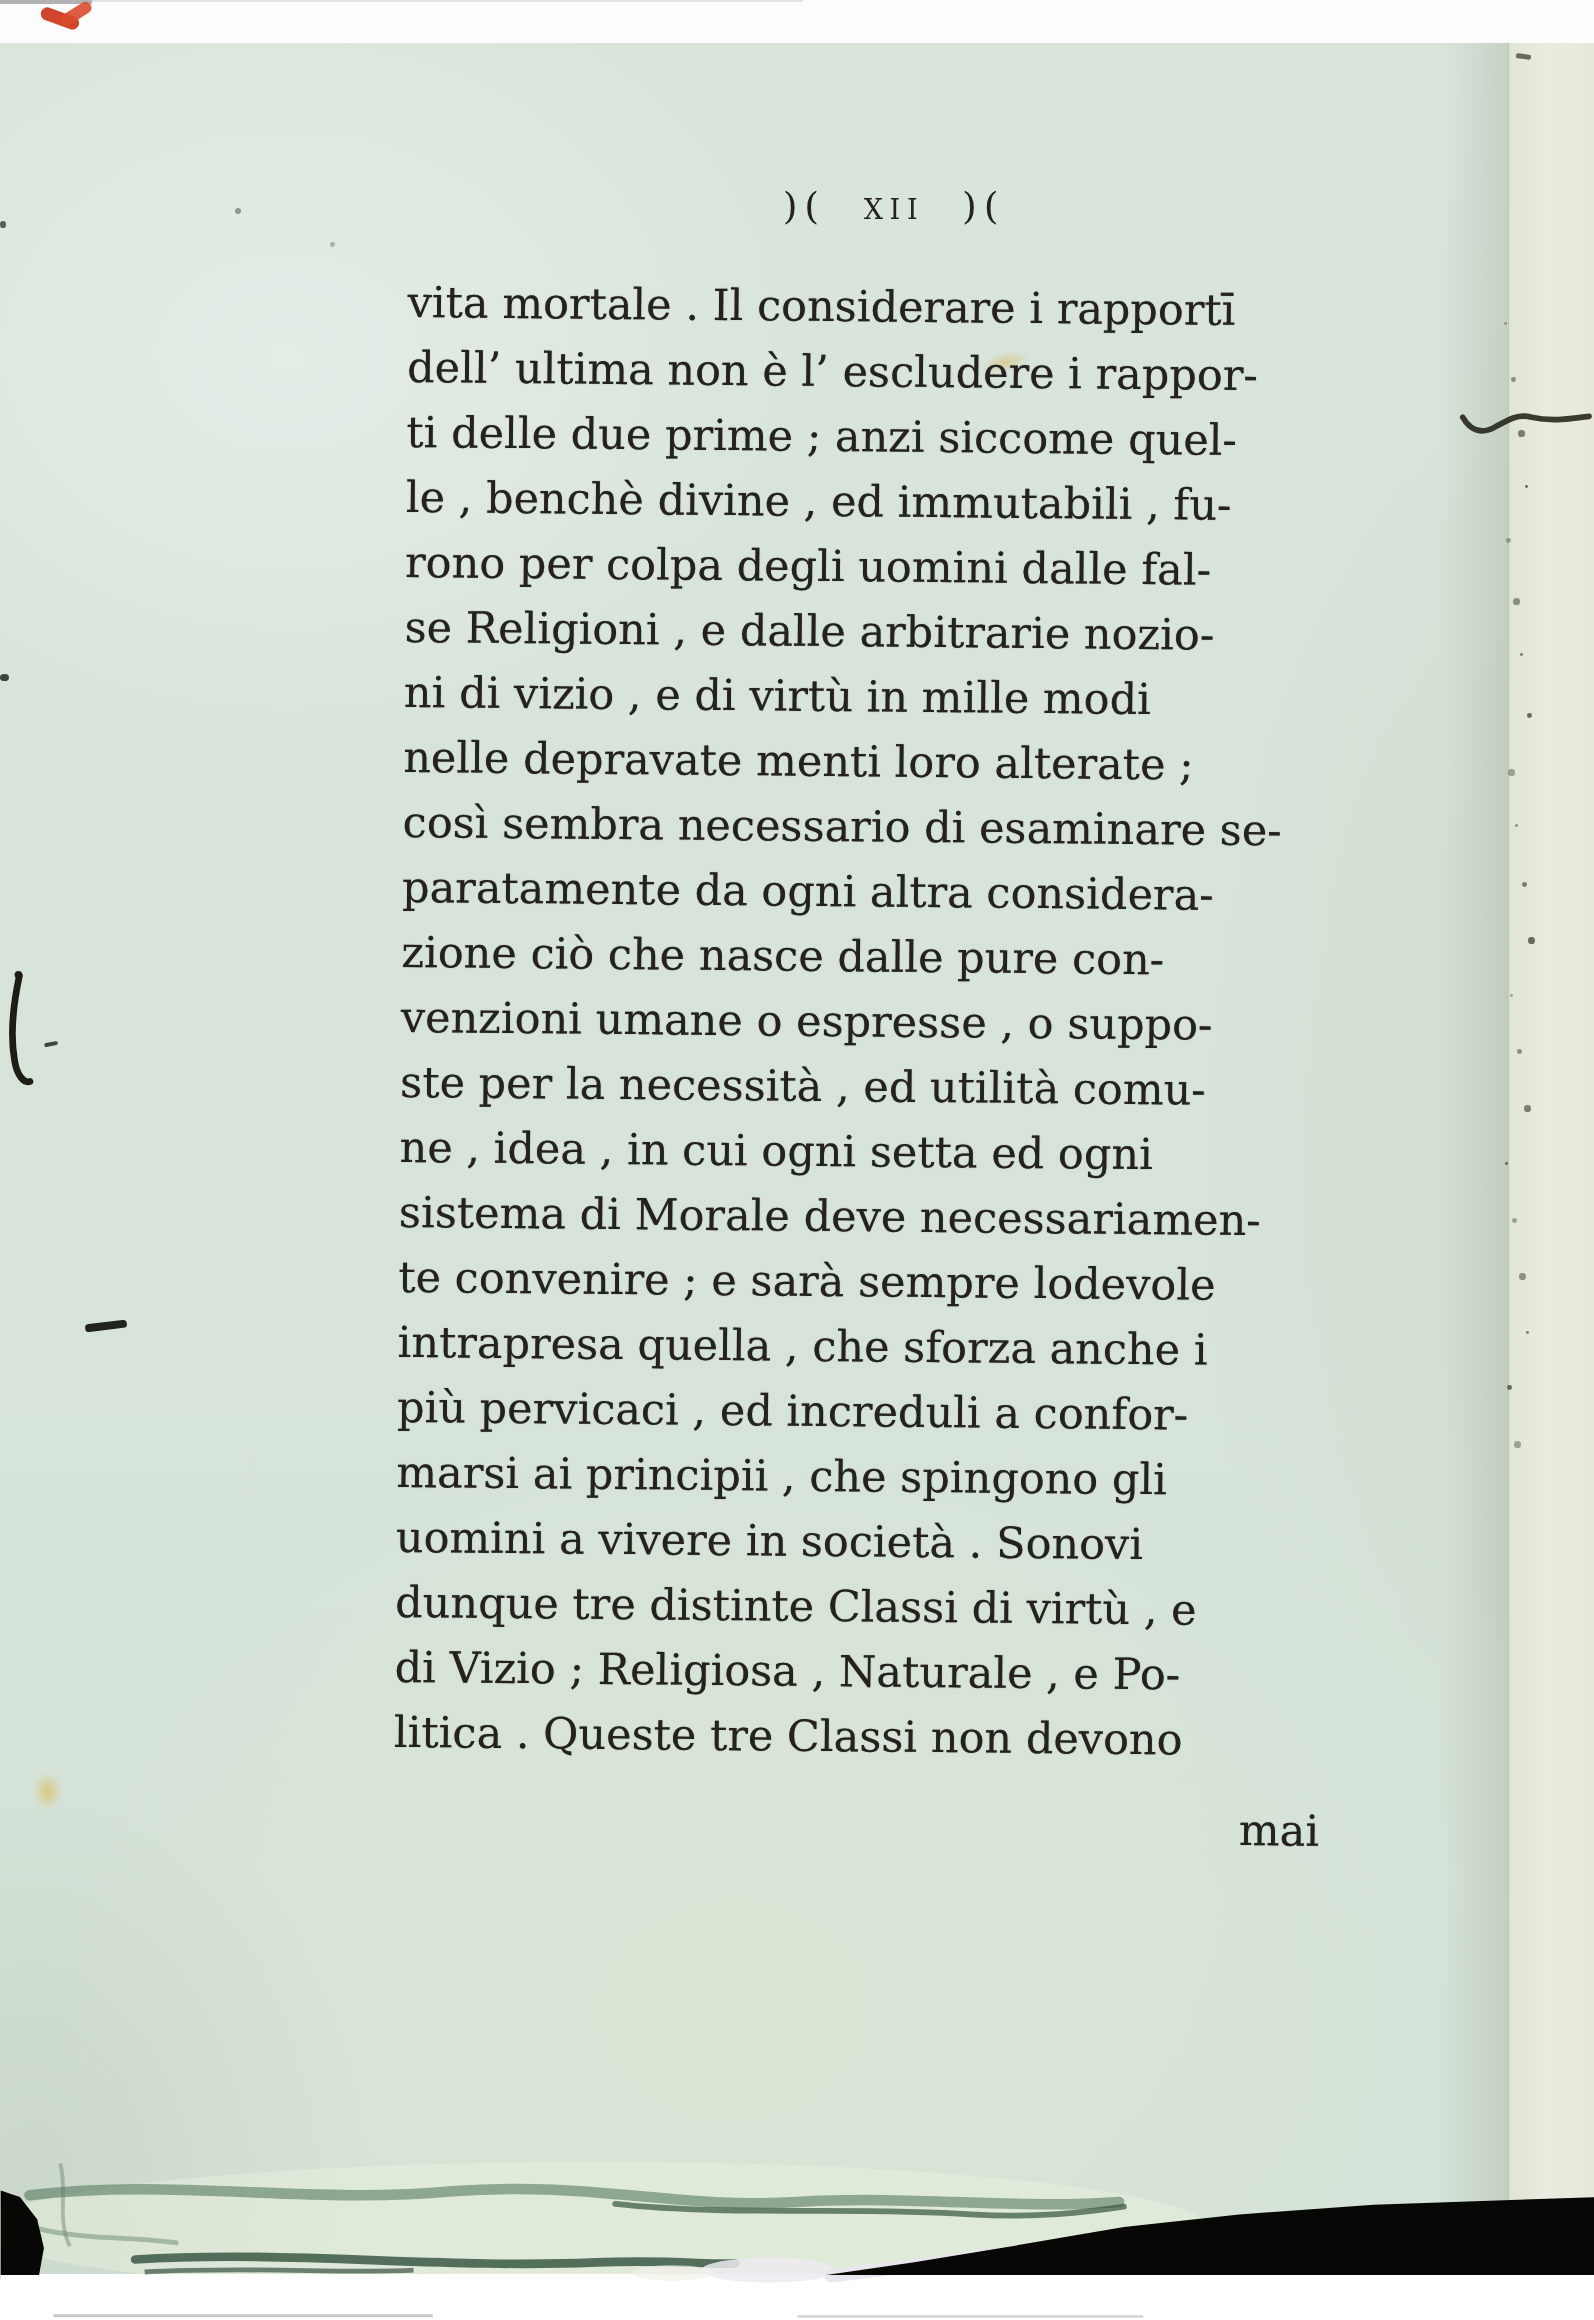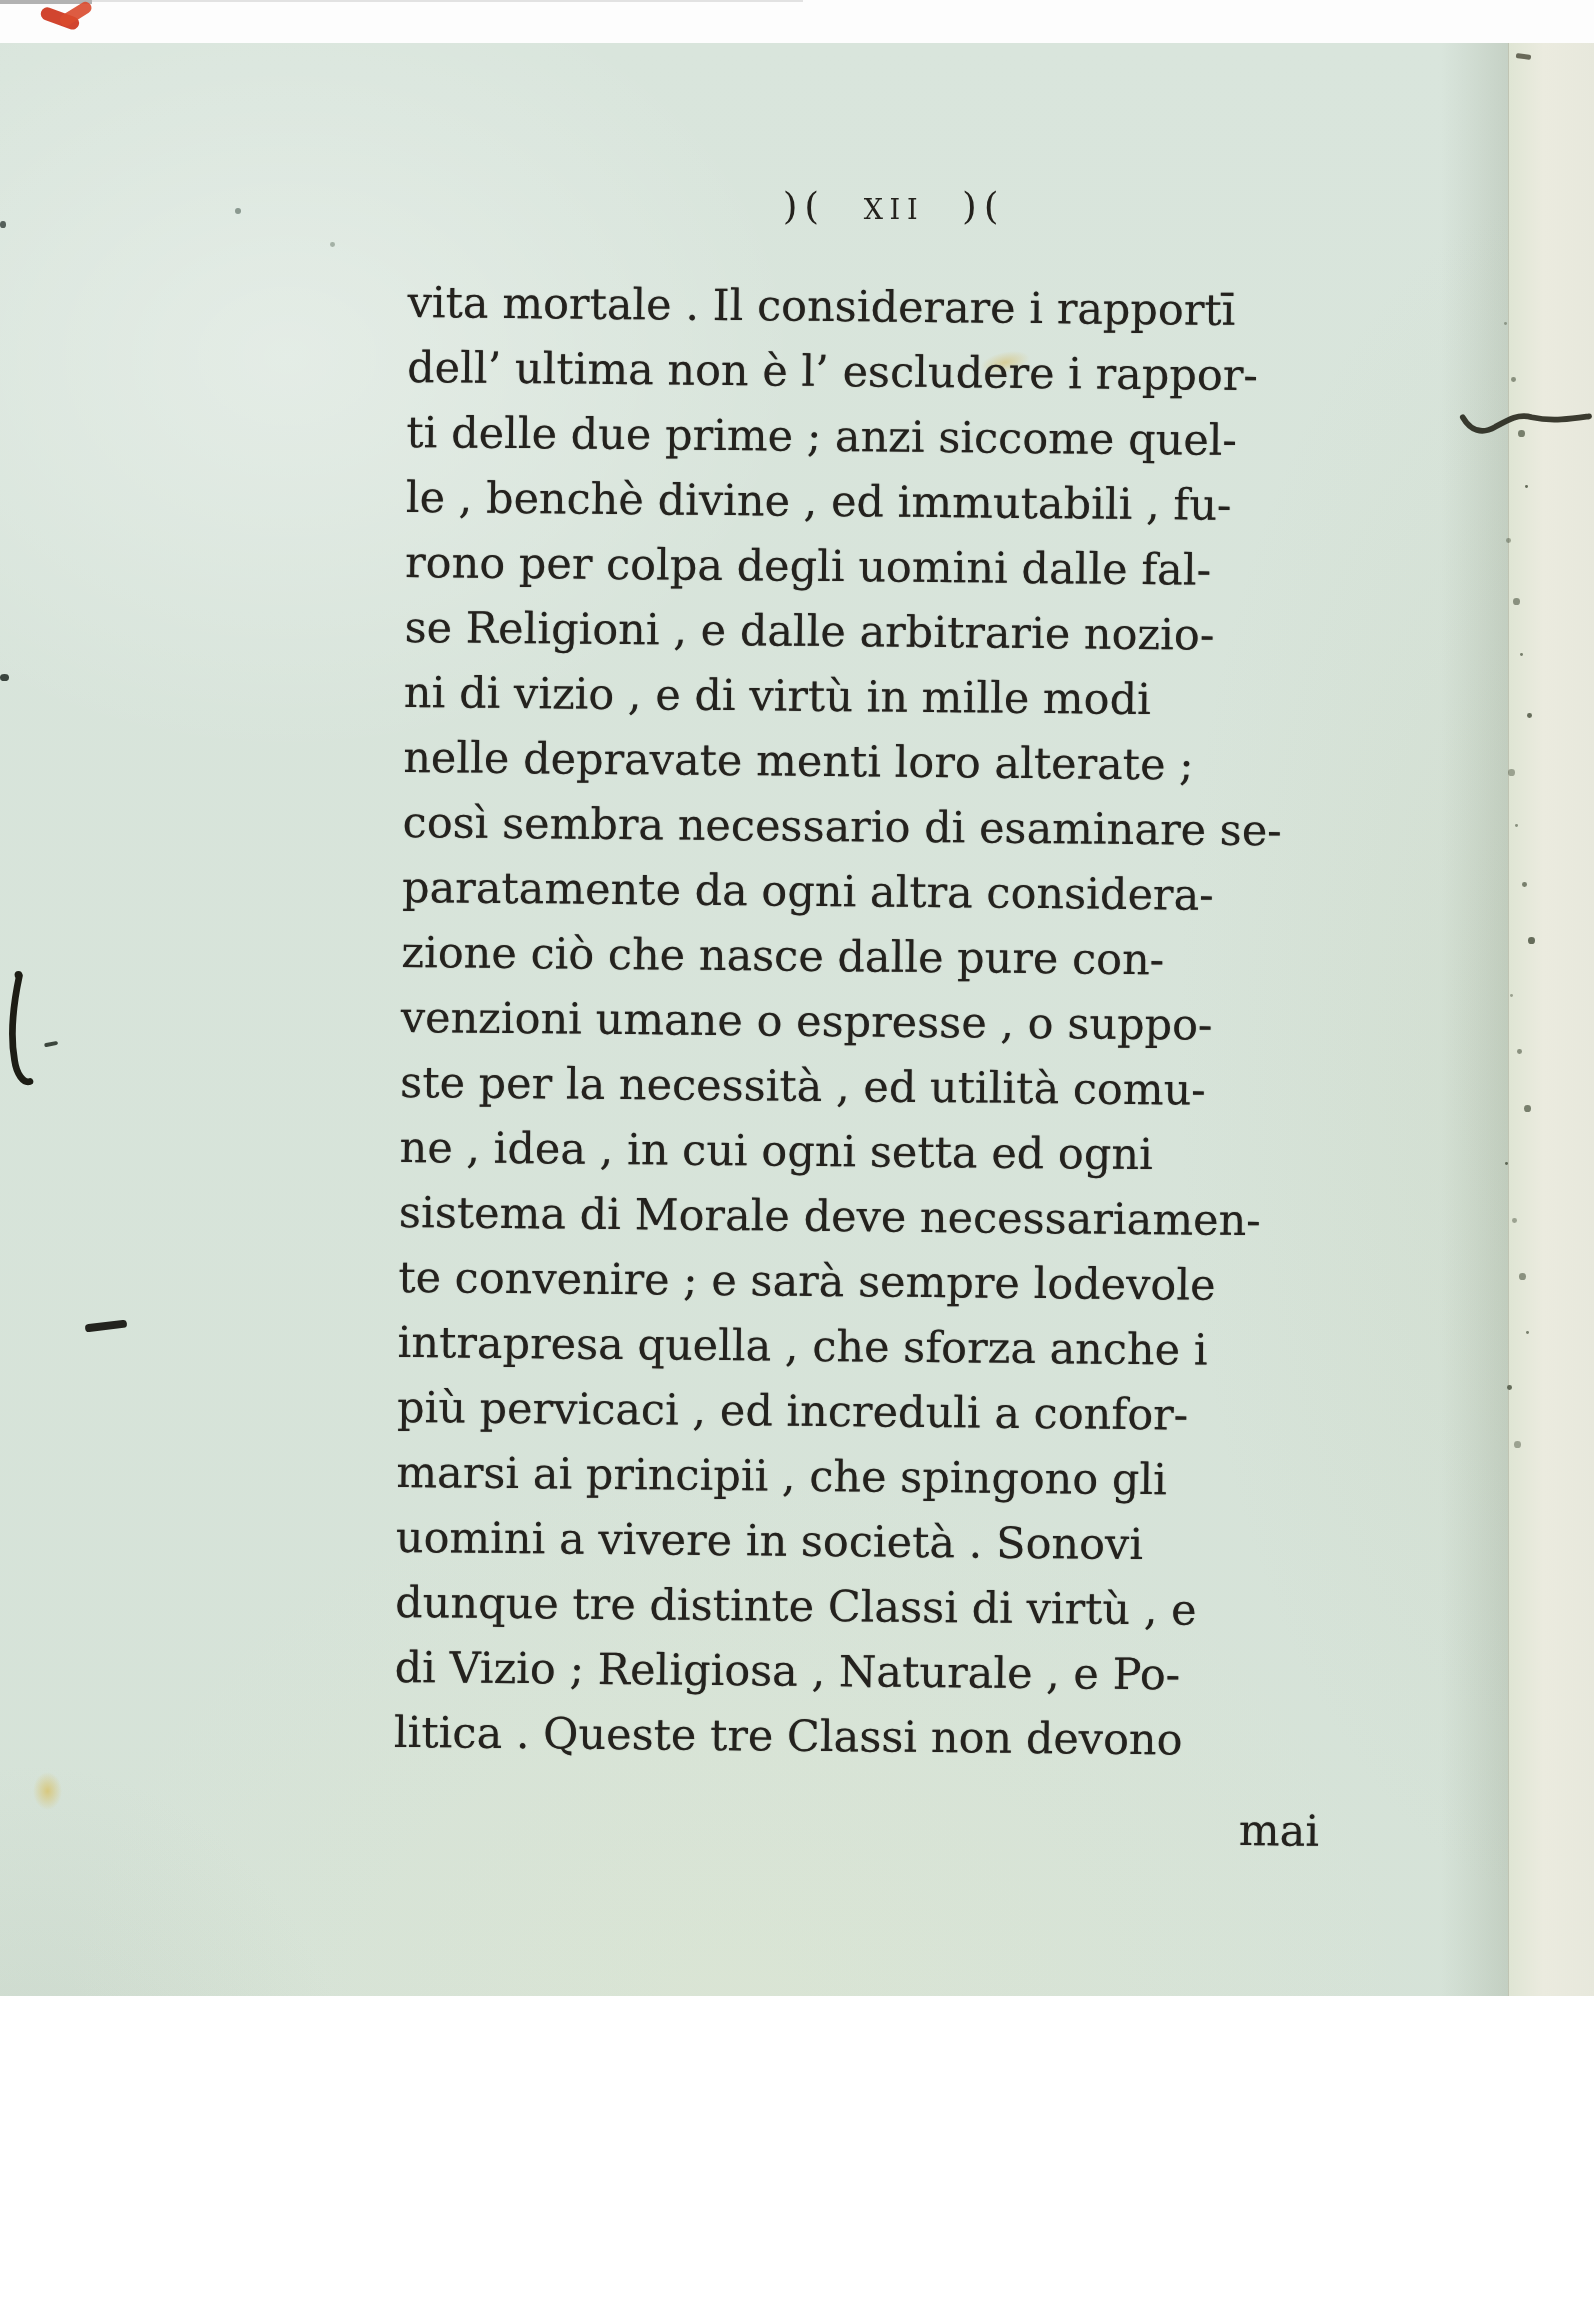--- a/index.html
+++ b/index.html
@@ -1,16 +1,16 @@
 <!DOCTYPE html>
 <html><head>
 <meta charset="utf-8">
 <style>
   html,body{margin:0;padding:0;background:#ffffff;}
-  #scan{position:relative;width:1595px;height:1996px;overflow:hidden;background:#ffffff;
+  #scan{position:relative;width:1595px;height:2320px;overflow:hidden;background:#ffffff;
         font-family:"DejaVu Serif","Liberation Serif",serif;}
   
   #paper{position:absolute;left:0;top:43px;width:1595px;height:2236px;
     background:
       radial-gradient(865px 672px at 18% 14%, rgba(255,255,255,.30), transparent 60%),
       radial-gradient(1057px 865px at 46% 88%, rgba(228,234,204,.28), transparent 65%),
       radial-gradient(672px 1441px at 99% 45%, rgba(188,199,170,.22), transparent 60%),
       radial-gradient(480px 576px at 2% 95%, rgba(170,185,165,.25), transparent 70%),
       linear-gradient(#d9e5dc,#d5e2d7);}
   

